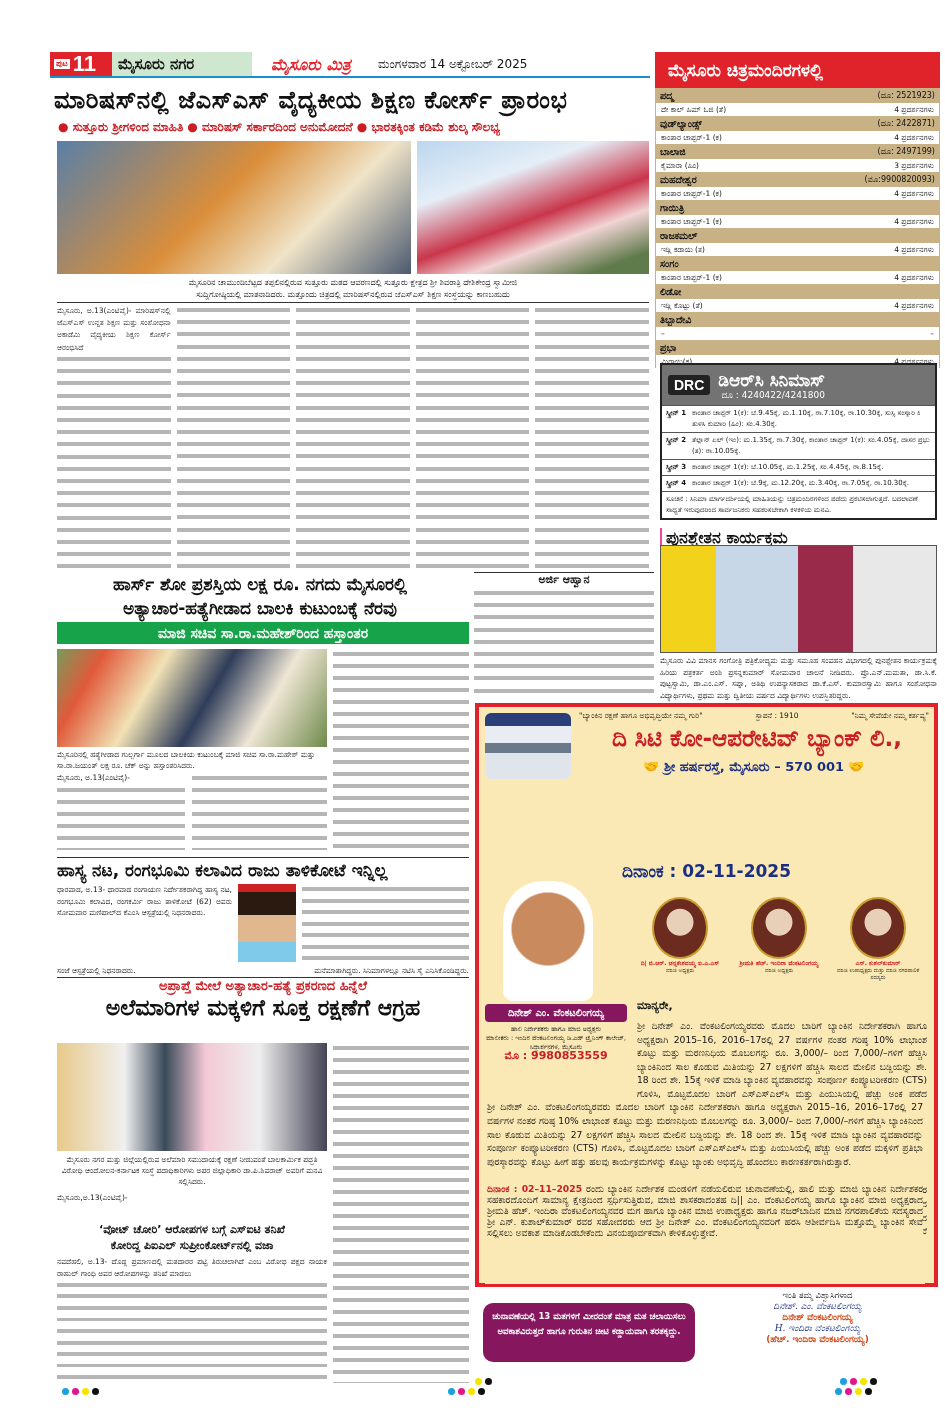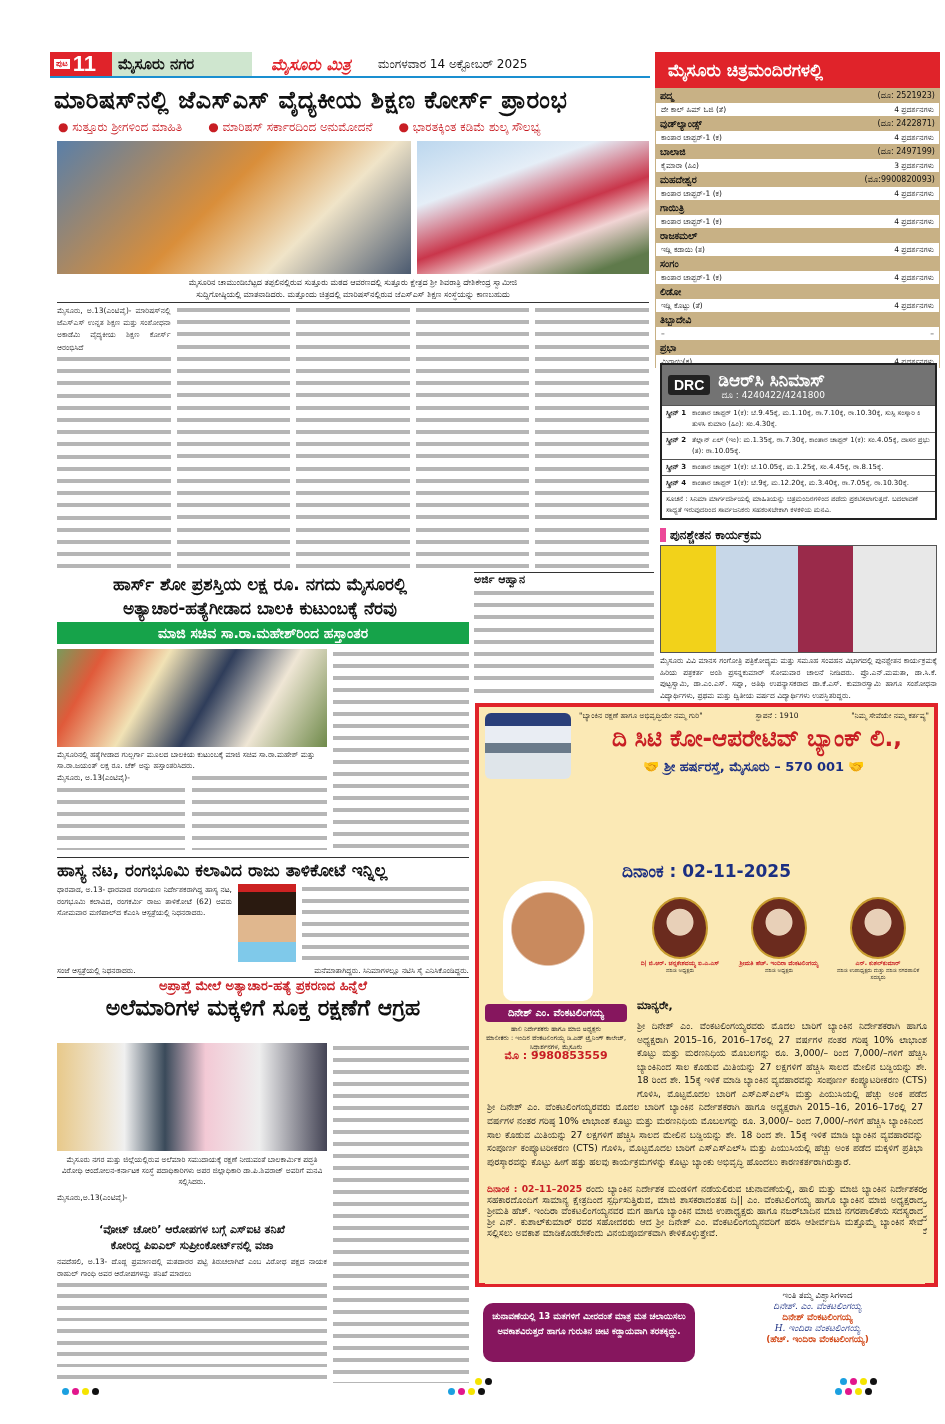--- a/index.html
+++ b/index.html
@@ -9,21 +9,21 @@
   .dot{width:7px;height:7px;border-radius:50%}
   
   .hdr{left:50px;top:52px;width:600px;height:26px;display:flex;align-items:stretch;border-bottom:2px solid #1a8fd0}
   .pgno{background:#e0232a;color:#fff;display:flex;align-items:center;padding:0 4px;width:62px}
   .pgno .lbl{font-size:8px;background:#fff;color:#e0232a;padding:0 2px;margin-right:3px;font-weight:bold}
   .pgno .num{font-size:22px;font-weight:bold;font-family:"Liberation Sans",sans-serif}
   .section{background:#cfe6cf;width:140px;font-size:15px;font-weight:bold;display:flex;align-items:center;padding-left:6px}
   .logo{color:#e0232a;font-size:16px;font-weight:bold;font-style:italic;width:118px;display:flex;align-items:center;justify-content:center}
   .date{font-size:12px;display:flex;align-items:center;padding-left:8px}
   .headline{font-size:27px;font-weight:bold;letter-spacing:0.5px;white-space:nowrap}
-  .subs{font-size:12px;color:#c81e24;font-weight:normal;display:flex;gap:26px}
+  .subs{font-size:12px;color:#c81e24;font-weight:bold;display:flex;gap:4px}
   .photo{background:linear-gradient(135deg,#5a7fa8,#d98e3a 45%,#f0e4c8 70%,#4b5a70);}
   .photo2{background:linear-gradient(160deg,#bcd7ee 0%,#e5eef7 30%,#c9364b 55%,#f1d4d4 70%,#5f7a4b 90%)}
   .cap{font-size:8px;text-align:center;line-height:12px}
   .cols{display:flex;gap:6px}
   .col{flex:1;font-size:7.5px;line-height:12.2px;color:#222;text-align:justify;overflow:hidden}
   .col .fl{display:block;height:100%;background:repeating-linear-gradient(#fff 0 3px,#b6b6b6 3px 7px,#fff 7px 12.2px)}
   .rule{height:1px;background:#333}
   
   .cinbox{left:655px;top:52px;width:285px}
   .cinhdr{background:#e0232a;color:#fff;font-size:17px;font-weight:bold;padding:4px 13px;height:36px;display:flex;align-items:center}
@@ -190,25 +190,25 @@
         <span>ಕಾಂತಾರ ಚಾಪ್ಟರ್ 1(ಕ): ಬೆ.10.05ಕ್ಕೆ, ಮ.1.25ಕ್ಕೆ, ಸಂ.4.45ಕ್ಕೆ, ರಾ.8.15ಕ್ಕೆ.</span>
       </div>
       <div class="drcrow">
         <b style="white-space:nowrap">ಸ್ಕ್ರೀನ್ 4</b>
         <span>ಕಾಂತಾರ ಚಾಪ್ಟರ್ 1(ಕ): ಬೆ.9ಕ್ಕೆ, ಮ.12.20ಕ್ಕೆ, ಮ.3.40ಕ್ಕೆ, ರಾ.7.05ಕ್ಕೆ, ರಾ.10.30ಕ್ಕೆ.</span>
       </div>
     </div>
   <div class="drcrow" style="font-size:7px">ಸೂಚನೆ : ಸಿನಿಮಾ ಮಾರ್ಗದರ್ಶಿಯಲ್ಲಿ ಮಾಹಿತಿಯನ್ನು ಚಿತ್ರಮಂದಿರಗಳಿಂದ ಪಡೆದು ಪ್ರಕಟಿಸಲಾಗುತ್ತದೆ. ಬದಲಾವಣೆ ಸಾಧ್ಯತೆ ಇರುವುದರಿಂದ ಸಾರ್ವಜನಿಕರು ಸಹಕರಿಸಬೇಕಾಗಿ ಕಳಕಳಿಯ ಮನವಿ.</div>
 </div>
 
-<div class="abs" style="left:660px;top:528px;font-size:12px;font-weight:bold;border-left:6px solid #ec4899;padding-left:4px">ಪುನಶ್ಚೇತನ ಕಾರ್ಯಕ್ರಮ</div>
+<div class="abs" style="left:660px;top:528px;font-size:16px;font-weight:bold;border-left:2px solid #ec4899;padding-left:4px">ಪುನಶ್ಚೇತನ ಕಾರ್ಯಕ್ರಮ</div>
 <div class="abs" style="left:660px;top:545px;width:277px;height:108px;background:linear-gradient(90deg,#f2d21a 0 20%,#c7d7e8 20% 50%,#9a2a4a 50% 70%,#e8e8e8 70%);border:1px solid #555"></div>
 <div class="abs" style="left:660px;top:655px;width:277px;font-size:7.5px;line-height:11.5px;text-align:justify">ಮೈಸೂರು ವಿವಿ ಮಾನಸ ಗಂಗೋತ್ರಿ ಪತ್ರಿಕೋದ್ಯಮ ಮತ್ತು ಸಮೂಹ ಸಂವಹನ ವಿಭಾಗದಲ್ಲಿ ಪುನಶ್ಚೇತನ ಕಾರ್ಯಕ್ರಮಕ್ಕೆ ಹಿರಿಯ ಪತ್ರಕರ್ತ ಅಂಶಿ ಪ್ರಸನ್ನಕುಮಾರ್ ಸೋಮವಾರ ಚಾಲನೆ ನೀಡಿದರು. ಪ್ರೊ.ಎನ್.ಮಮತಾ, ಡಾ.ಸಿ.ಕೆ. ಪುಟ್ಟಸ್ವಾಮಿ, ಡಾ.ಎಂ.ಎಸ್. ಸಪ್ನಾ, ಅತಿಥಿ ಉಪನ್ಯಾಸಕರಾದ ಡಾ.ಕೆ.ಎಸ್. ಕುಮಾರಸ್ವಾಮಿ ಹಾಗೂ ಸಂಶೋಧನಾ ವಿದ್ಯಾರ್ಥಿಗಳು, ಪ್ರಥಮ ಮತ್ತು ದ್ವಿತೀಯ ವರ್ಷದ ವಿದ್ಯಾರ್ಥಿಗಳು ಉಪಸ್ಥಿತರಿದ್ದರು.</div>
 
-<div class="abs" style="left:474px;top:572px;width:180px;font-size:11px;font-weight:bold;border-top:1px solid #333">ಅರ್ಜಿ ಆಹ್ವಾನ</div>
+<div class="abs" style="left:474px;top:572px;width:180px;font-size:11px;font-weight:bold;text-align:center;border-top:1px solid #333">ಅರ್ಜಿ ಆಹ್ವಾನ</div>
 <div class="abs" style="left:474px;top:588px;width:180px;height:110px;background:repeating-linear-gradient(#fff 0 3px,#b6b6b6 3px 7px,#fff 7px 12.2px)"></div>
 
 <div class="abs" style="left:50px;top:572px;width:420px;text-align:center;font-size:17px;font-weight:bold;line-height:24px">
   <div>ಹಾರ್ಸ್ ಶೋ ಪ್ರಶಸ್ತಿಯ ಲಕ್ಷ ರೂ. ನಗದು ಮೈಸೂರಲ್ಲಿ</div>
   <div>ಅತ್ಯಾಚಾರ-ಹತ್ಯೆಗೀಡಾದ ಬಾಲಕಿ ಕುಟುಂಬಕ್ಕೆ ನೆರವು</div>
 </div>
 <div class="abs greenbar" style="left:57px;top:622px;width:412px;height:22px;line-height:22px">ಮಾಜಿ ಸಚಿವ ಸಾ.ರಾ.ಮಹೇಶ್‌ರಿಂದ ಹಸ್ತಾಂತರ</div>
 <div class="abs" style="left:57px;top:649px;width:270px;height:98px;background:linear-gradient(120deg,#7a9a5a 0%,#e05a3a 15%,#f1e2b5 35%,#2f3d5a 55%,#efe6d5 75%,#6f8a4a)"></div>
 <div class="abs" style="left:57px;top:749px;width:270px;font-size:7.5px;line-height:11px">ಮೈಸೂರಿನಲ್ಲಿ ಹತ್ಯೆಗೀಡಾದ ಗುಲ್ಬರ್ಗಾ ಮೂಲದ ಬಾಲಕಿಯ ಕುಟುಂಬಕ್ಕೆ ಮಾಜಿ ಸಚಿವ ಸಾ.ರಾ.ಮಹೇಶ್ ಮತ್ತು ಸಾ.ರಾ.ಜಯಂತ್ ಲಕ್ಷ ರೂ. ಚೆಕ್ ಅನ್ನು ಹಸ್ತಾಂತರಿಸಿದರು.</div>
 <div class="abs" style="left:57px;top:773px;width:128px;font-size:7.5px">ಮೈಸೂರು, ಅ.13(ಎಂಟಿವೈ)-</div>

